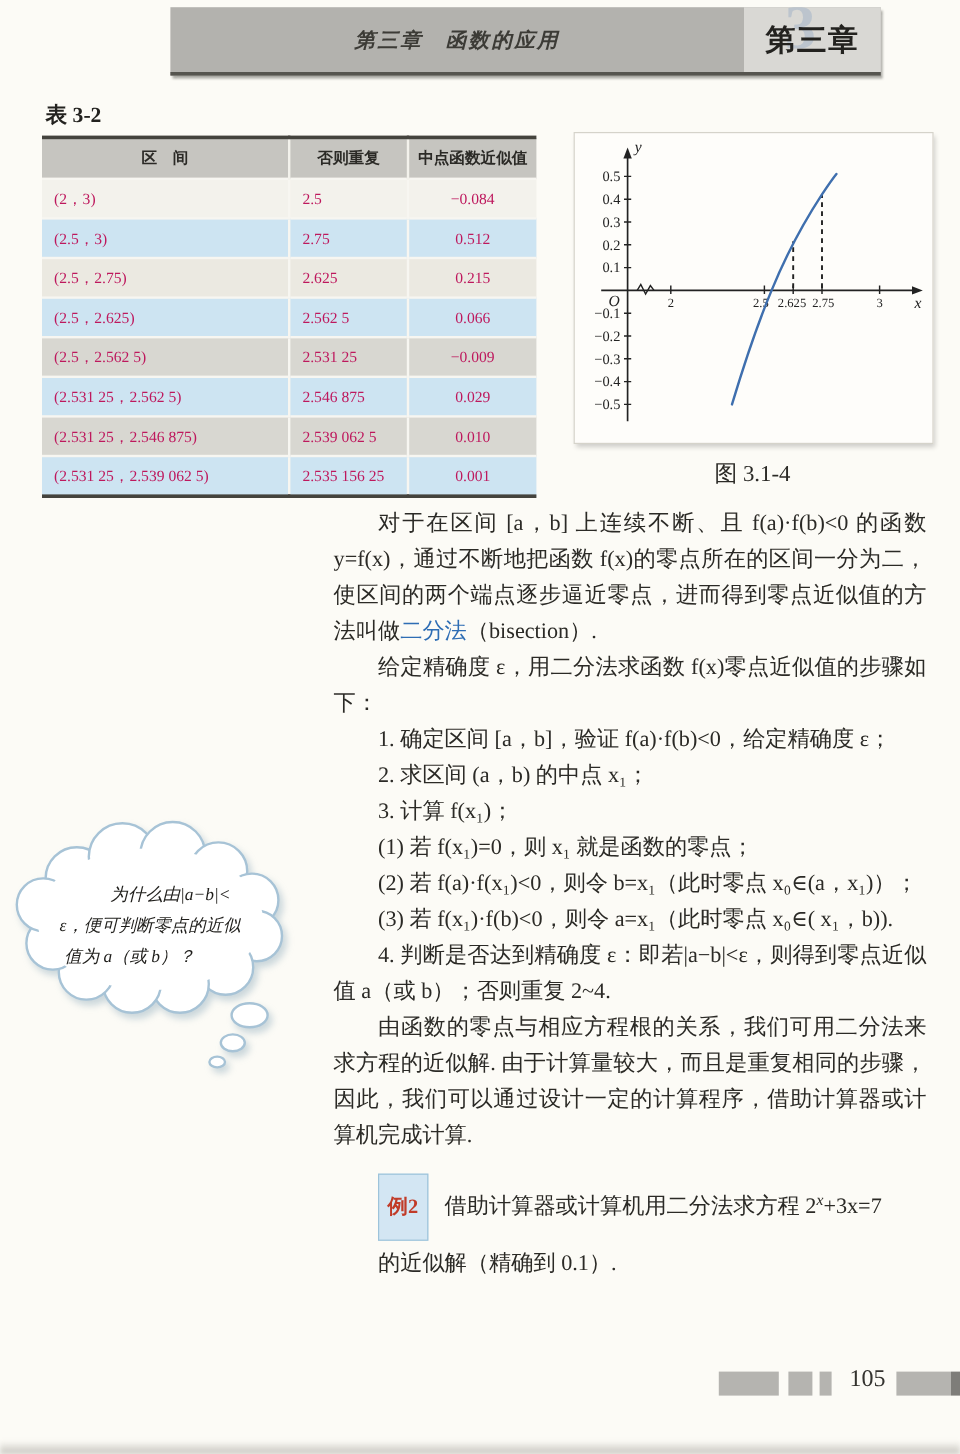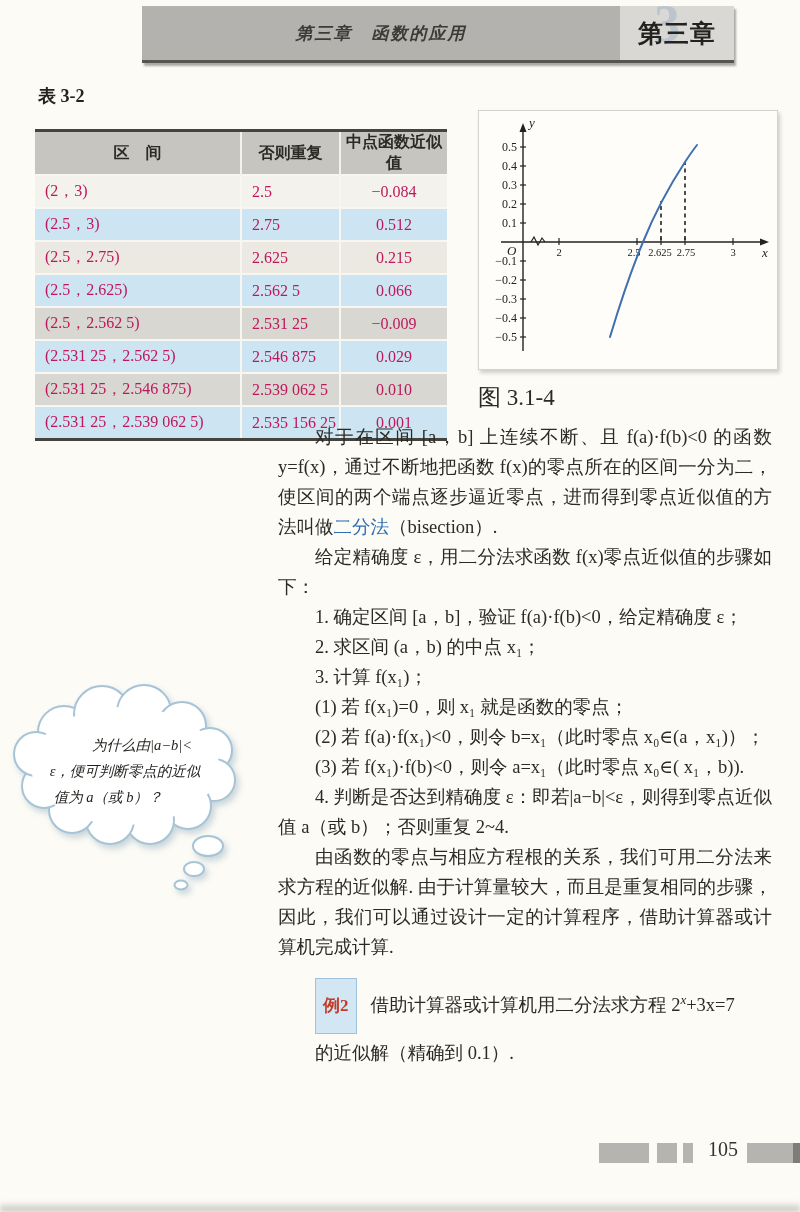--- a/index.html
+++ b/index.html
@@ -39,22 +39,21 @@
   }
   
   .table-label{
     position:absolute;left:38px;top:84px;
     font-size:18px;font-weight:bold;color:#23221f;
   }
   .data-table{
     position:absolute;left:35px;top:113px;width:412px;
     border-collapse:collapse;table-layout:fixed;
     border-top:3px solid #44433d;border-bottom:3px solid #44433d;
-    font-size:16px;
-    margin-top:16px;
+    font-size:13px;
   }
   .data-table th{
     background:#c6c5c0;height:32px;font-weight:bold;color:#2b2a26;
     border-left:2px solid #f3f2ec;text-align:center;padding:0;
   }
   .data-table th:first-child{border-left:none;}
   .data-table td{
     height:31px;padding:0 0 0 10px;color:#be185d;
     border-top:2px solid #f7f6f1;border-left:2px solid #f7f6f1;
   }
@@ -69,21 +68,21 @@
   tr.row-g1 td{background:#ebe9e1;}
   tr.row-g2 td{background:#d8d7d1;}
   
   .figure-box{
     position:absolute;left:478px;top:110px;width:298px;height:258px;
     background:#fefdfa;border:1px solid #d5d3ca;
     box-shadow:2px 3px 4px rgba(0,0,0,.18);
   }
   .figure-caption{
     position:absolute;left:478px;top:382px;width:298px;
-    font-size:23px;color:#2b2a26;
+    text-align:center;font-size:19px;color:#2b2a26;
   }
   .axis-label{font-style:italic;font-family:"Liberation Serif",serif;}
   
   .body-text{
     position:absolute;left:278px;top:422px;width:494px;
     font-size:18.5px;line-height:30px;text-align:justify;
   }
   .body-text p{margin:0;text-indent:2em;}
   .term{color:#2e6db4;margin-top:28px;}
   

